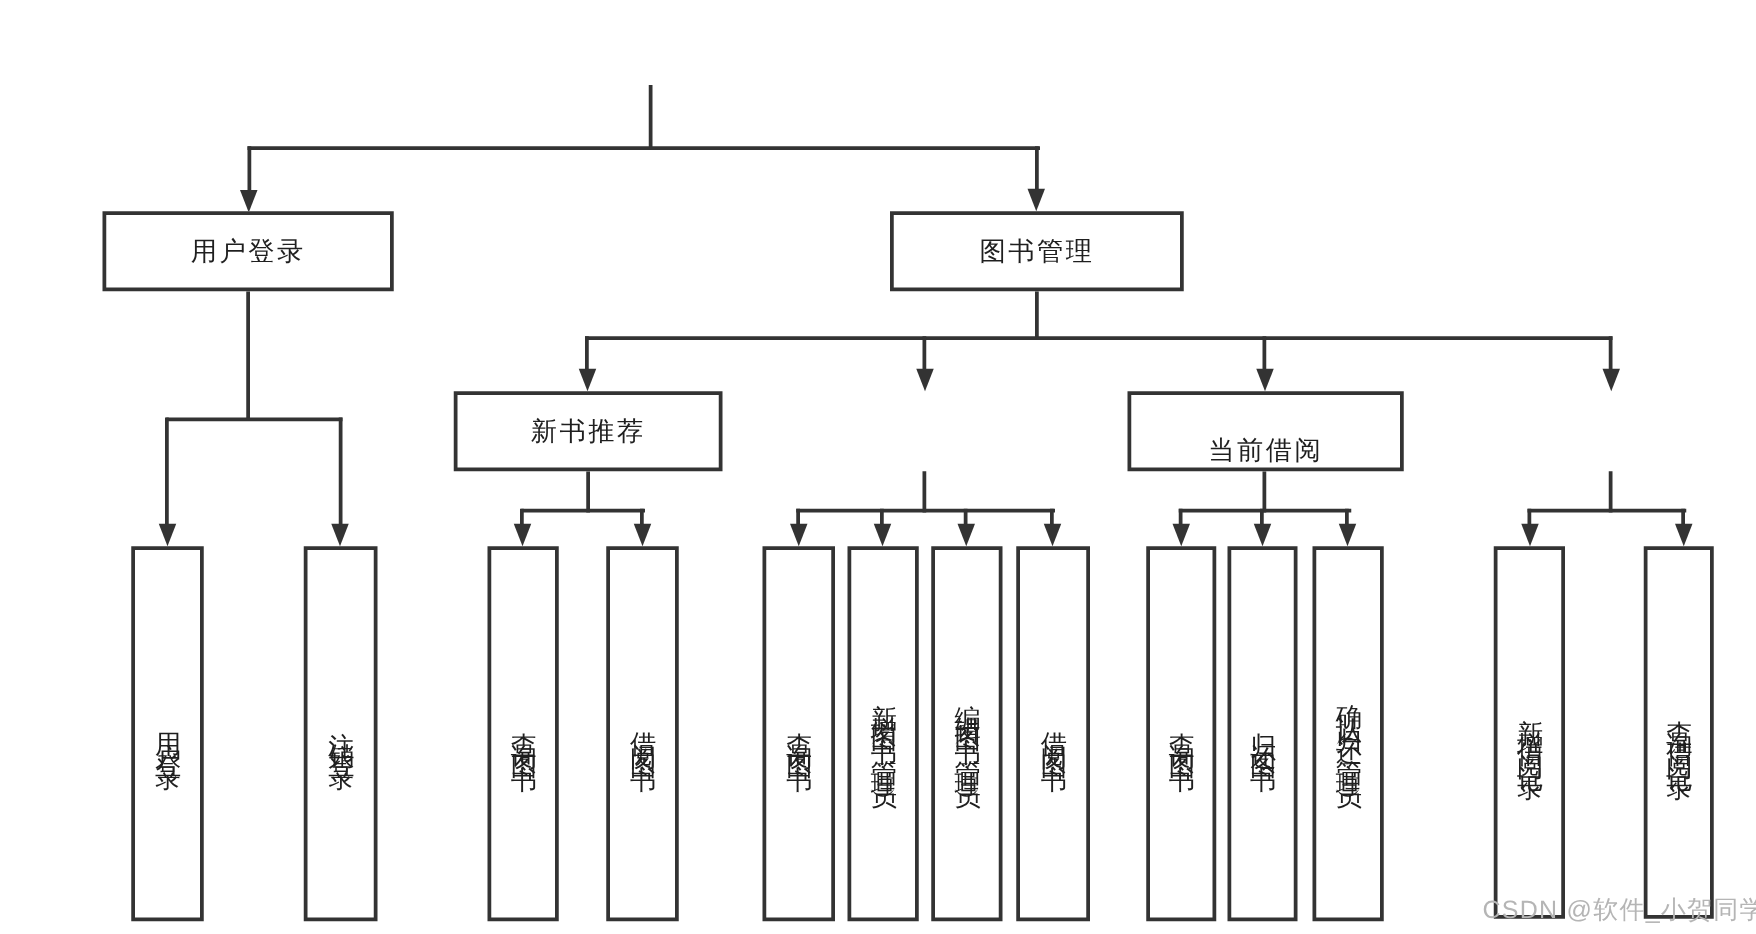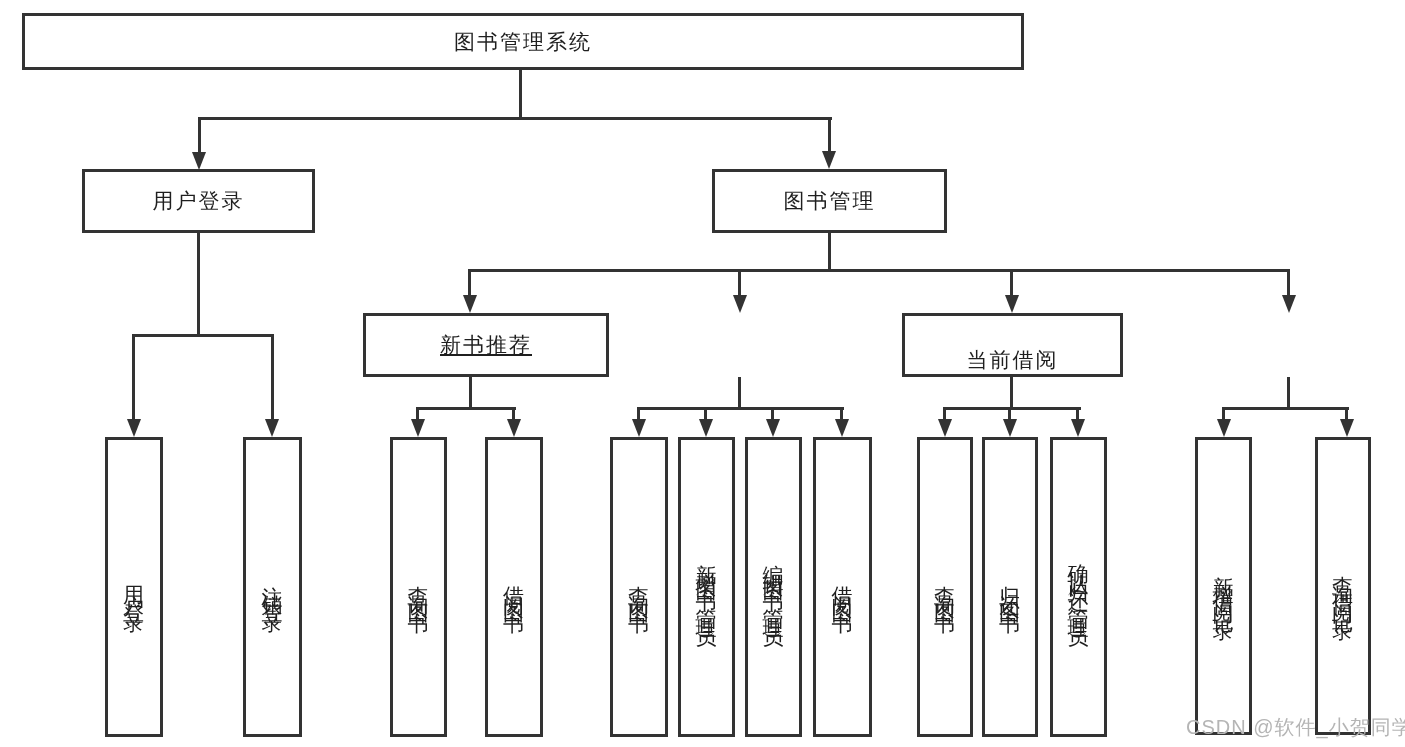--- a/index.html
+++ b/index.html
@@ -88,32 +88,29 @@
   <div class="vline" style="left:1076px;top:407px;height:14px;"></div>
   <div class="arrow" style="left:1071px;top:419px;"></div>
 
   <div class="vline" style="left:1287px;top:377px;height:33px;"></div>
   <div class="hline" style="left:1222px;top:407px;width:127px;"></div>
   <div class="vline" style="left:1222px;top:407px;height:14px;"></div>
   <div class="arrow" style="left:1217px;top:419px;"></div>
   <div class="vline" style="left:1345px;top:407px;height:14px;"></div>
   <div class="arrow" style="left:1340px;top:419px;"></div>
 
-  <div class="hbox" style="left:22px;top:13px;width:1002px;height:57px;">
-    <span>图书管理系统</span>
-  </div>
 
   <div class="hbox" style="left:82px;top:169px;width:233px;height:64px;">
     <span>用户登录</span>
   </div>
   <div class="hbox" style="left:712px;top:169px;width:235px;height:64px;">
     <span>图书管理</span>
   </div>
 
-  <div class="hbox" style="left:363px;top:313px;width:246px;height:64px;text-decoration:underline;">
+  <div class="hbox" style="left:363px;top:313px;width:215px;height:64px;">
     <span>新书推荐</span>
   </div>
   <div class="hbox" style="left:902px;top:313px;width:221px;height:64px;align-items:flex-end;">
     <span>当前借阅</span>
   </div>
 
   <div class="vbox" style="left:105px;top:437px;width:58px;height:300px;">
     <span class="vtext">用户登录</span>
   </div>
   <div class="vbox" style="left:243px;top:437px;width:59px;height:300px;">

